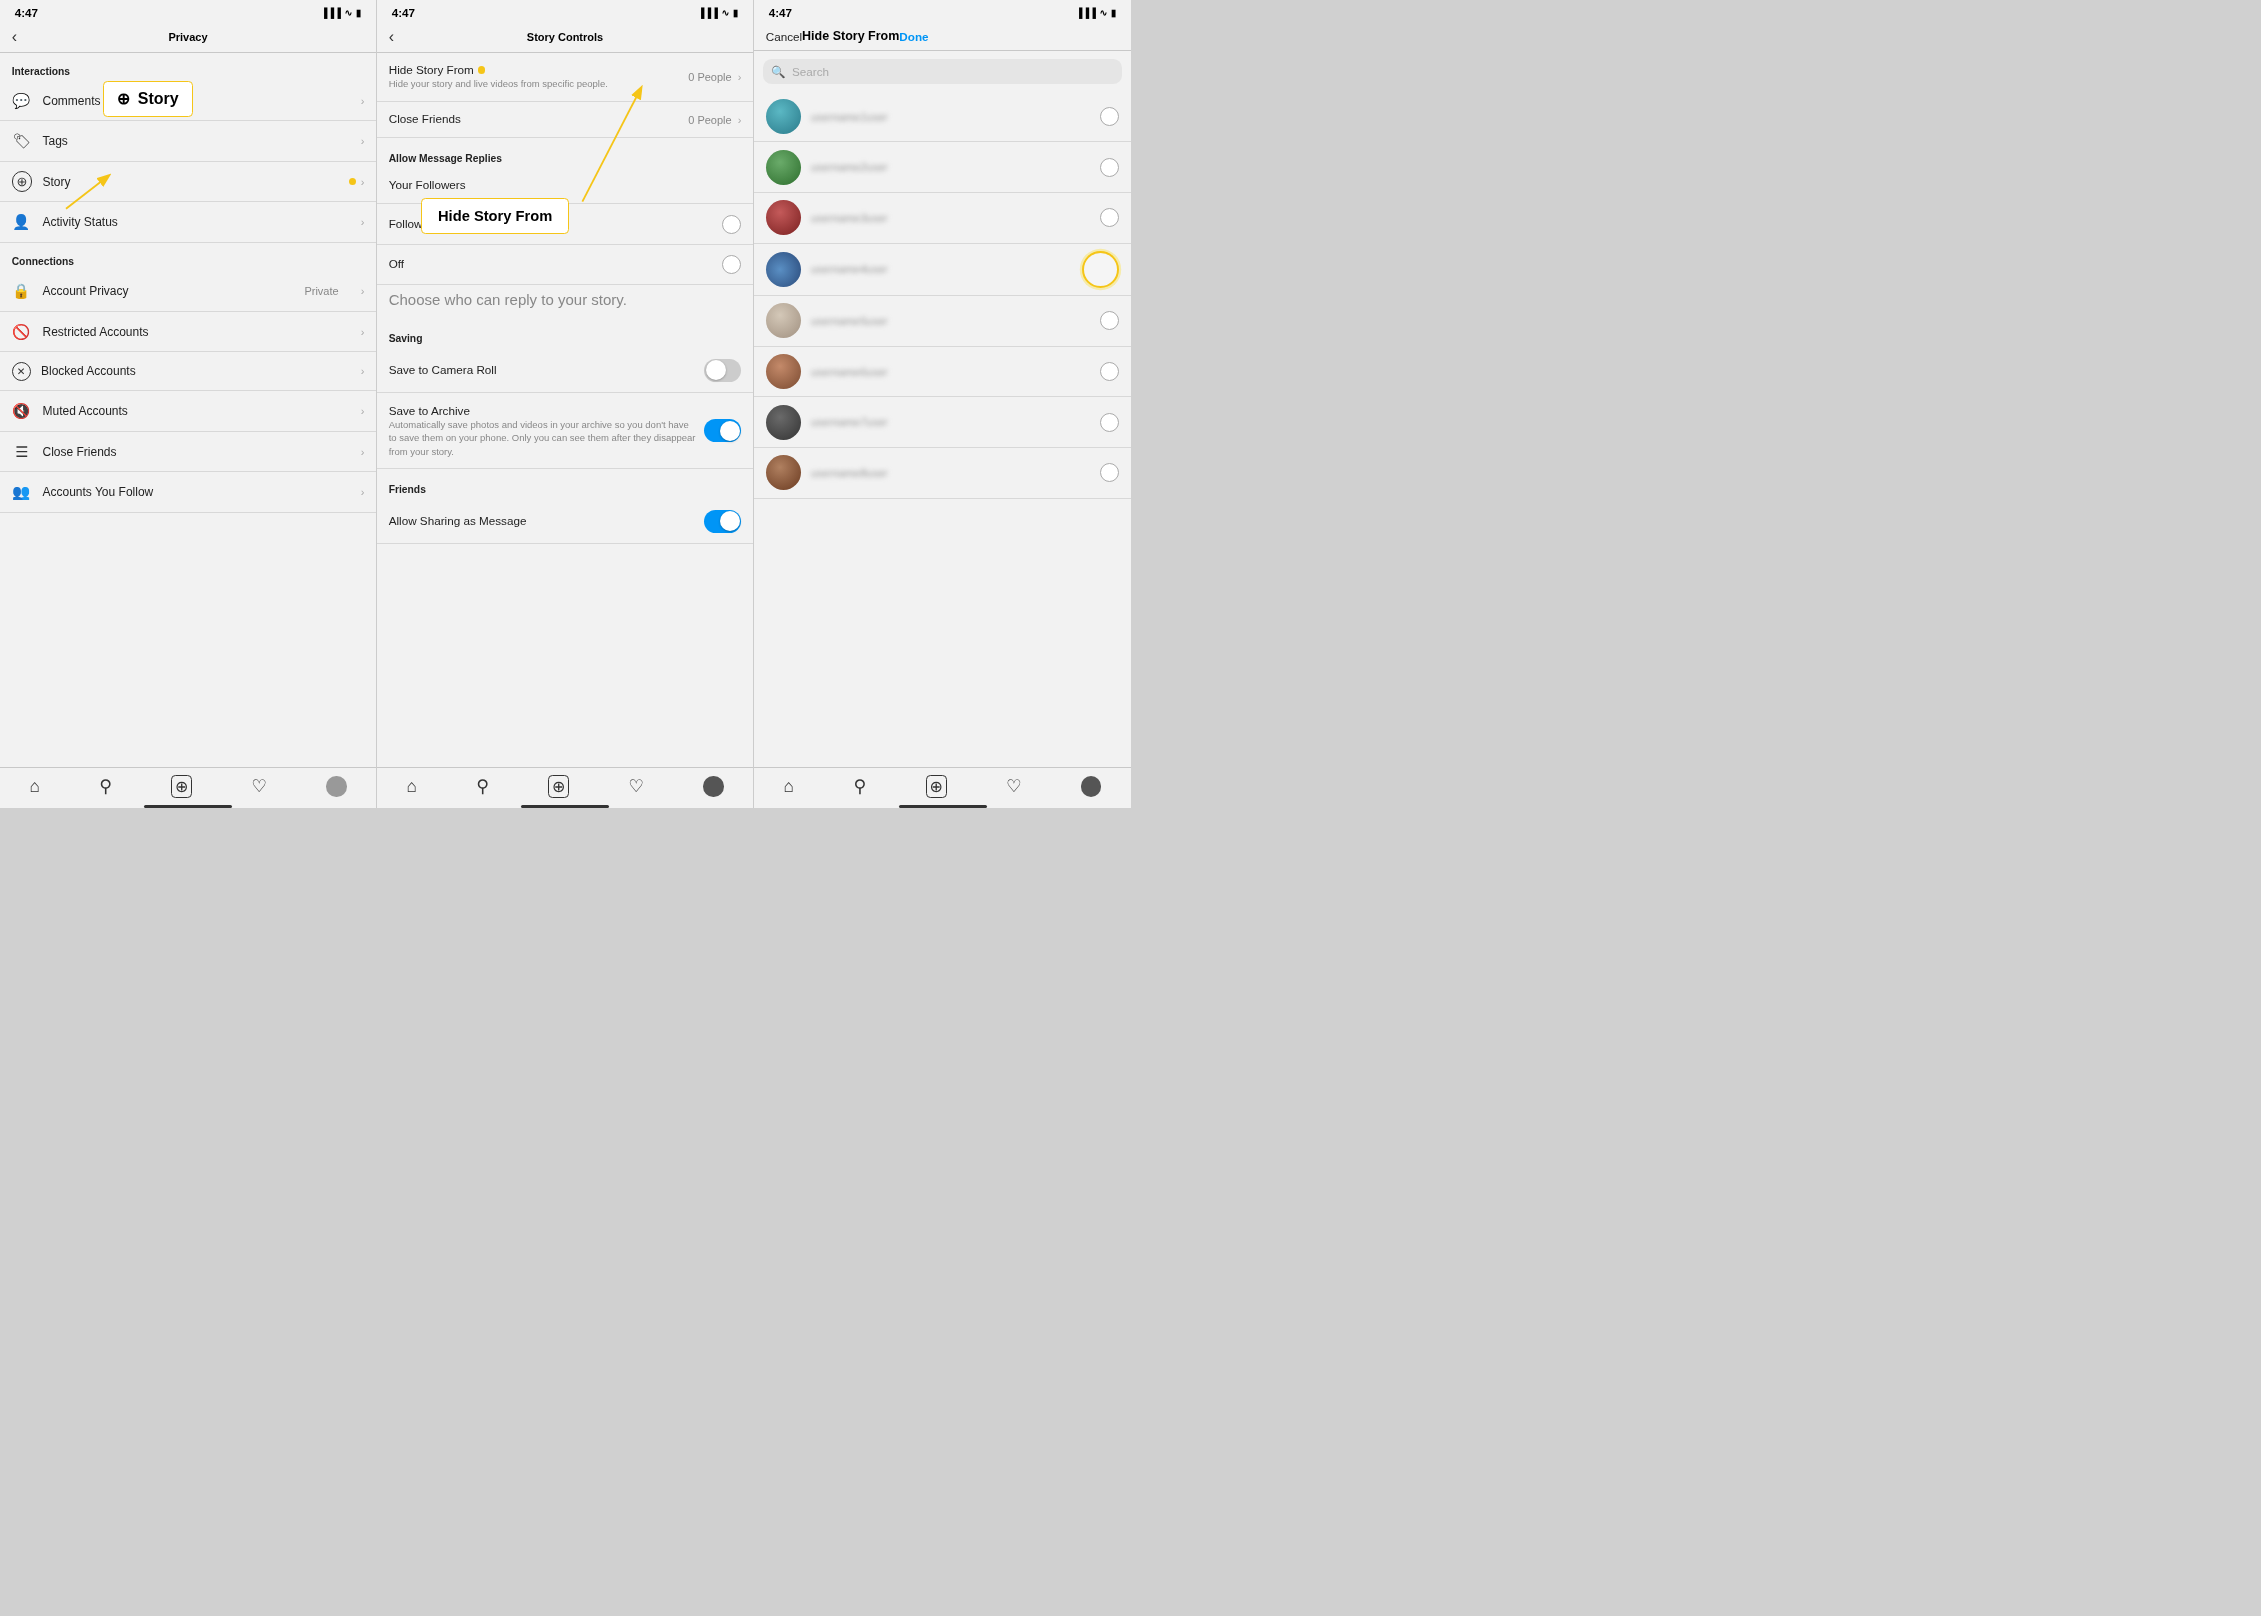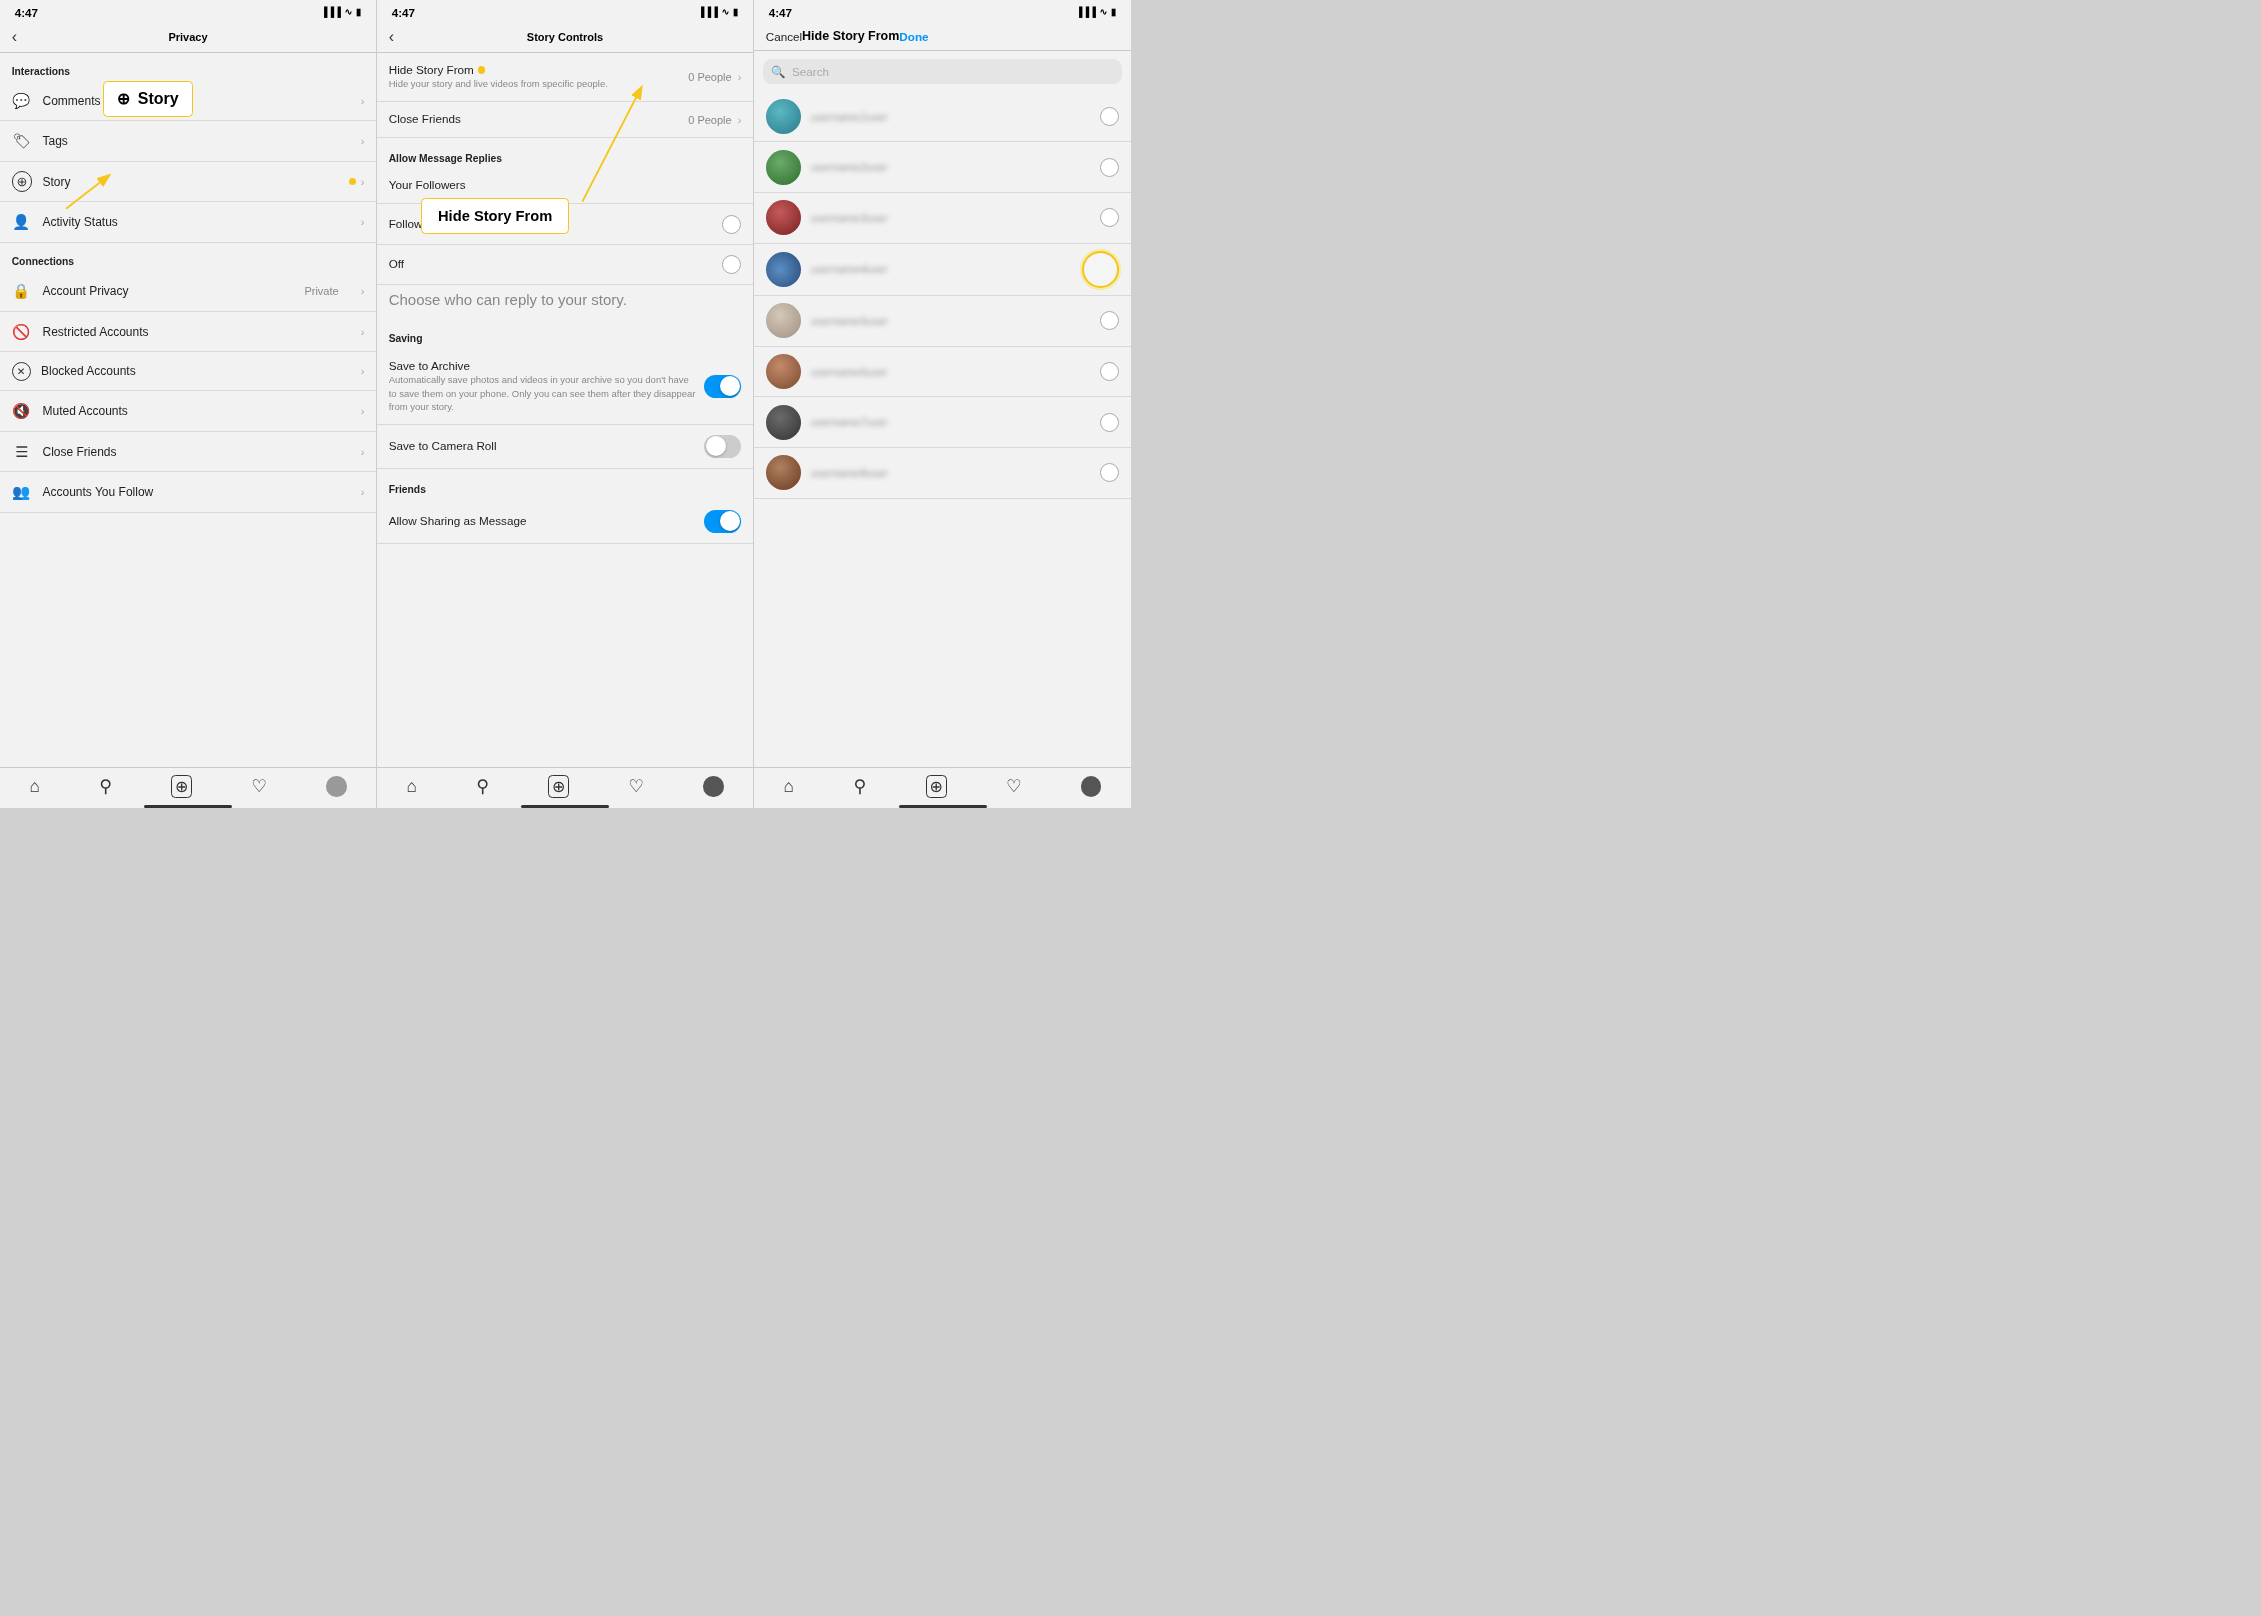--- a/index.html
+++ b/index.html
@@ -20,21 +20,21 @@
       display: flex;
       flex-direction: column;
       border-right: 0.7px solid #ccc;
       position: relative;
     }
 
     
     .status-bar {
       display: flex;
       justify-content: space-between;
-      align-items: flex-start;
+      align-items: center;
       padding: 5.9px 14.7px 2.9px;
       font-size: 11px;
       font-weight: 600;
     }
     .status-time { font-size: 11.7px; font-weight: 700; }
     .status-icons { display: flex; gap: 3.7px; align-items: center; font-size: 9.5px; }
 
     
     .nav-header {
       display: flex;
@@ -469,33 +469,33 @@
   </div>
 
   <div style="padding: 5.9px 11.7px 10.3px;">
     <span style="font-size:15px; color:#888;">Choose who can reply to your story.</span>
   </div>
 
   <div class="control-section-header">Saving</div>
 
   <div class="control-item">
     <div class="control-item-content">
+      <div class="control-item-title">Save to Camera Roll</div>
+    </div>
+    <div class="toggle off">
+      <div class="toggle-knob"></div>
+    </div>
+  </div>
+
+  <div class="control-item">
+    <div class="control-item-content">
       <div class="control-item-title">Save to Archive</div>
       <div class="control-item-subtitle">Automatically save photos and videos in your archive so you don't have to save them on your phone. Only you can see them after they disappear from your story.</div>
     </div>
     <div class="toggle on" style="margin-left:7.3px; flex-shrink:0;">
-      <div class="toggle-knob"></div>
-    </div>
-  </div>
-
-  <div class="control-item">
-    <div class="control-item-content">
-      <div class="control-item-title">Save to Camera Roll</div>
-    </div>
-    <div class="toggle off">
       <div class="toggle-knob"></div>
     </div>
   </div>
 
   <div class="control-section-header">Friends</div>
 
   <div class="control-item">
     <div class="control-item-content">
       <div class="control-item-title">Allow Sharing as Message</div>
     </div>

